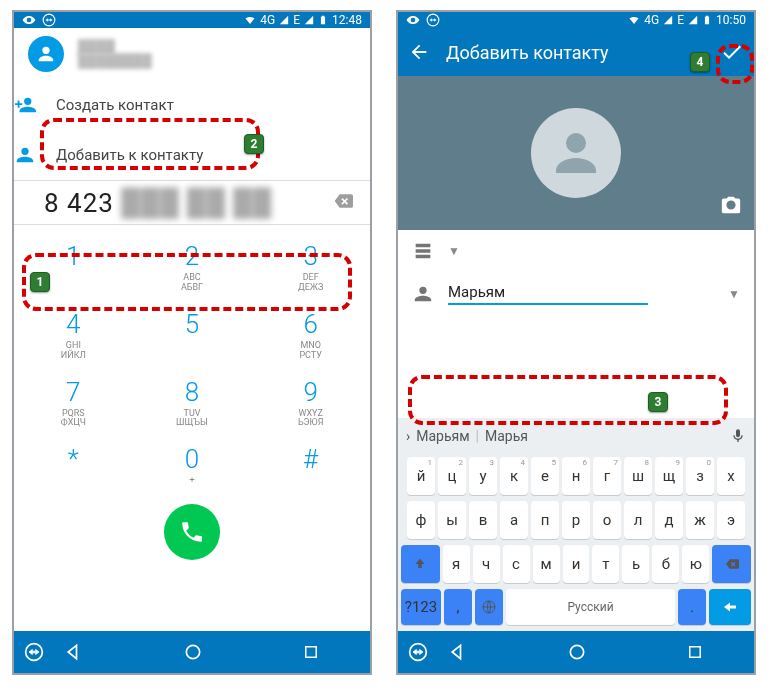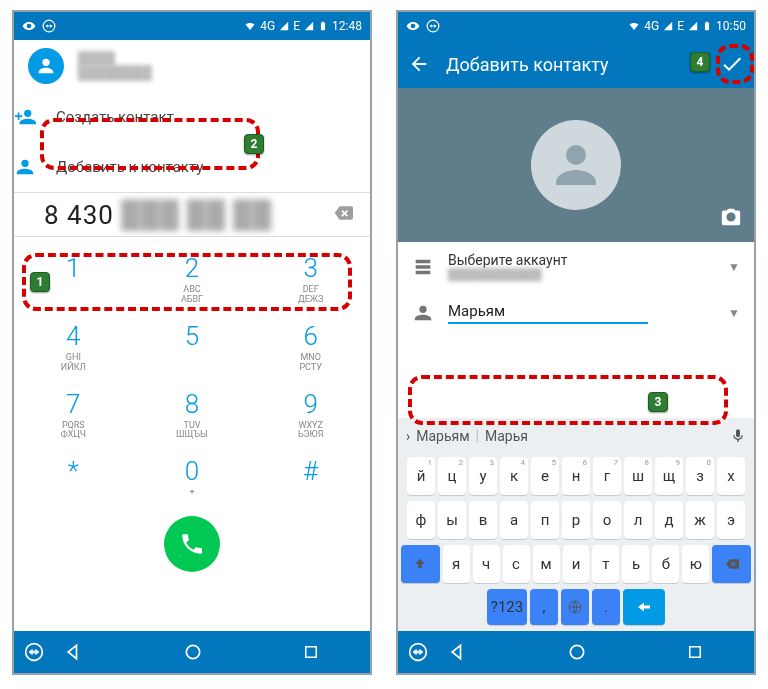--- a/index.html
+++ b/index.html
@@ -1,21 +1,21 @@
 <!DOCTYPE html>
 <html><head>
 <meta charset="utf-8">
 <style>
 * { margin:0; padding:0; box-sizing:border-box; font-family:Roboto,Arial,sans-serif; }
 body { background:#fff; width:768px; height:689px; position:relative; }
 .phone { position:absolute; width:360px; height:665px; border:2px solid #9aa0a6; background:#fff; overflow:hidden; }
 .phone.left { left:12px; top:10px; }
 .phone.right { left:396px; top:10px; }
 
-.statusbar { height:28px; background:#0277bd; color:#fff; display:flex; align-items:center; justify-content:space-between; padding:0 8px; font-size:12px; }
+.statusbar { height:16px; background:#0277bd; color:#fff; display:flex; align-items:center; justify-content:space-between; padding:0 8px; font-size:12px; }
 .statusbar .sb-left { display:flex; gap:6px; align-items:center; }
 .statusbar .sb-right { display:flex; gap:4px; align-items:center; }
 .statusbar svg { fill:#fff; }
 
 .navbar { position:absolute; bottom:0; left:0; right:0; height:42px; background:#0277bd; display:flex; align-items:center; justify-content:space-around; }
 .navbar svg { fill:#fff; stroke:#fff; }
 .navbar .tv { position:absolute; left:10px; }
 
 
 .suggest { padding:8px 14px; display:flex; align-items:center; gap:14px; }
@@ -125,21 +125,21 @@
     <span>Создать контакт</span>
   </div>
   <div class="menu-item">
     <svg viewBox="0 0 24 24">
         <path d="M12 12a4 4 0 100-8 4 4 0 000 8zm0 2c-3 0-9 1.5-9 4.5V20h18v-1.5c0-3-6-4.5-9-4.5z"></path>
       </svg>
     <span>Добавить к контакту</span>
   </div>
 
   <div class="number-bar">
-    <span class="num">8 430</span>
+    <span class="num">8 423</span>
     <span class="num rest">&nbsp;███ ██ ██</span>
     <span class="bksp">
       <svg width="26" height="20" viewBox="0 0 24 24" fill="#9e9e9e">
           <path d="M22 4H8l-6 8 6 8h14a2 2 0 002-2V6a2 2 0 00-2-2zm-4 11l-1.4 1.4L14 13.8l-2.6 2.6L10 15l2.6-2.6L10 9.8l1.4-1.4L14 11l2.6-2.6L18 9.8l-2.6 2.6L18 15z"></path>
         </svg>
     </span>
   </div>
 
   <div class="dialpad" id="dialpad">
       <div class="key">
@@ -264,24 +264,20 @@
       <svg width="22" height="22" viewBox="0 0 24 24">
           <path d="M9 3l-1.8 2H4a2 2 0 00-2 2v12a2 2 0 002 2h16a2 2 0 002-2V7a2 2 0 00-2-2h-3.2L15 3H9zm3 14a5 5 0 110-10 5 5 0 010 10z"></path>
         </svg>
     </span>
   </div>
 
   <div class="field">
     <svg class="leading" viewBox="0 0 24 24">
         <path d="M4 4h16v4H4zM4 10h16v4H4zM4 16h16v4H4z"></path>
       </svg>
-    <div class="content">
-      <div class="label">Выберите аккаунт</div>
-      <div class="sub">████████████</div>
-    </div>
     <span class="chev">▼</span>
   </div>
 
   <div class="field">
     <svg class="leading" viewBox="0 0 24 24">
         <path d="M12 12a4 4 0 100-8 4 4 0 000 8zm0 2c-3 0-9 1.5-9 4.5V20h18v-1.5c0-3-6-4.5-9-4.5z"></path>
       </svg>
     <div class="content">
       <span class="name-input">Марьям</span>
     </div>
@@ -348,20 +344,21 @@
       </div>
     <div class="row bottom">
       <div class="key fn wide">?123</div>
       <div class="key fn">,</div>
       <div class="key fn">
           <svg width="16" height="16" viewBox="0 0 24 24" fill="#555">
             <circle cx="12" cy="12" r="9" fill="none" stroke="#555" stroke-width="1.5"></circle>
             <path d="M3 12h18M12 3c3 3 3 15 0 18M12 3c-3 3-3 15 0 18" fill="none" stroke="#555" stroke-width="1.5"></path>
           </svg>
         </div>
+      <div class="key space">Русский</div>
       <div class="key fn">.</div>
       <div class="key enter">
           <svg width="18" height="18" viewBox="0 0 24 24" fill="#fff">
             <path d="M4 12l8-6v4h8v4h-8v4z"></path>
           </svg>
         </div>
     </div>
   </div>
 
   <div class="navbar">

